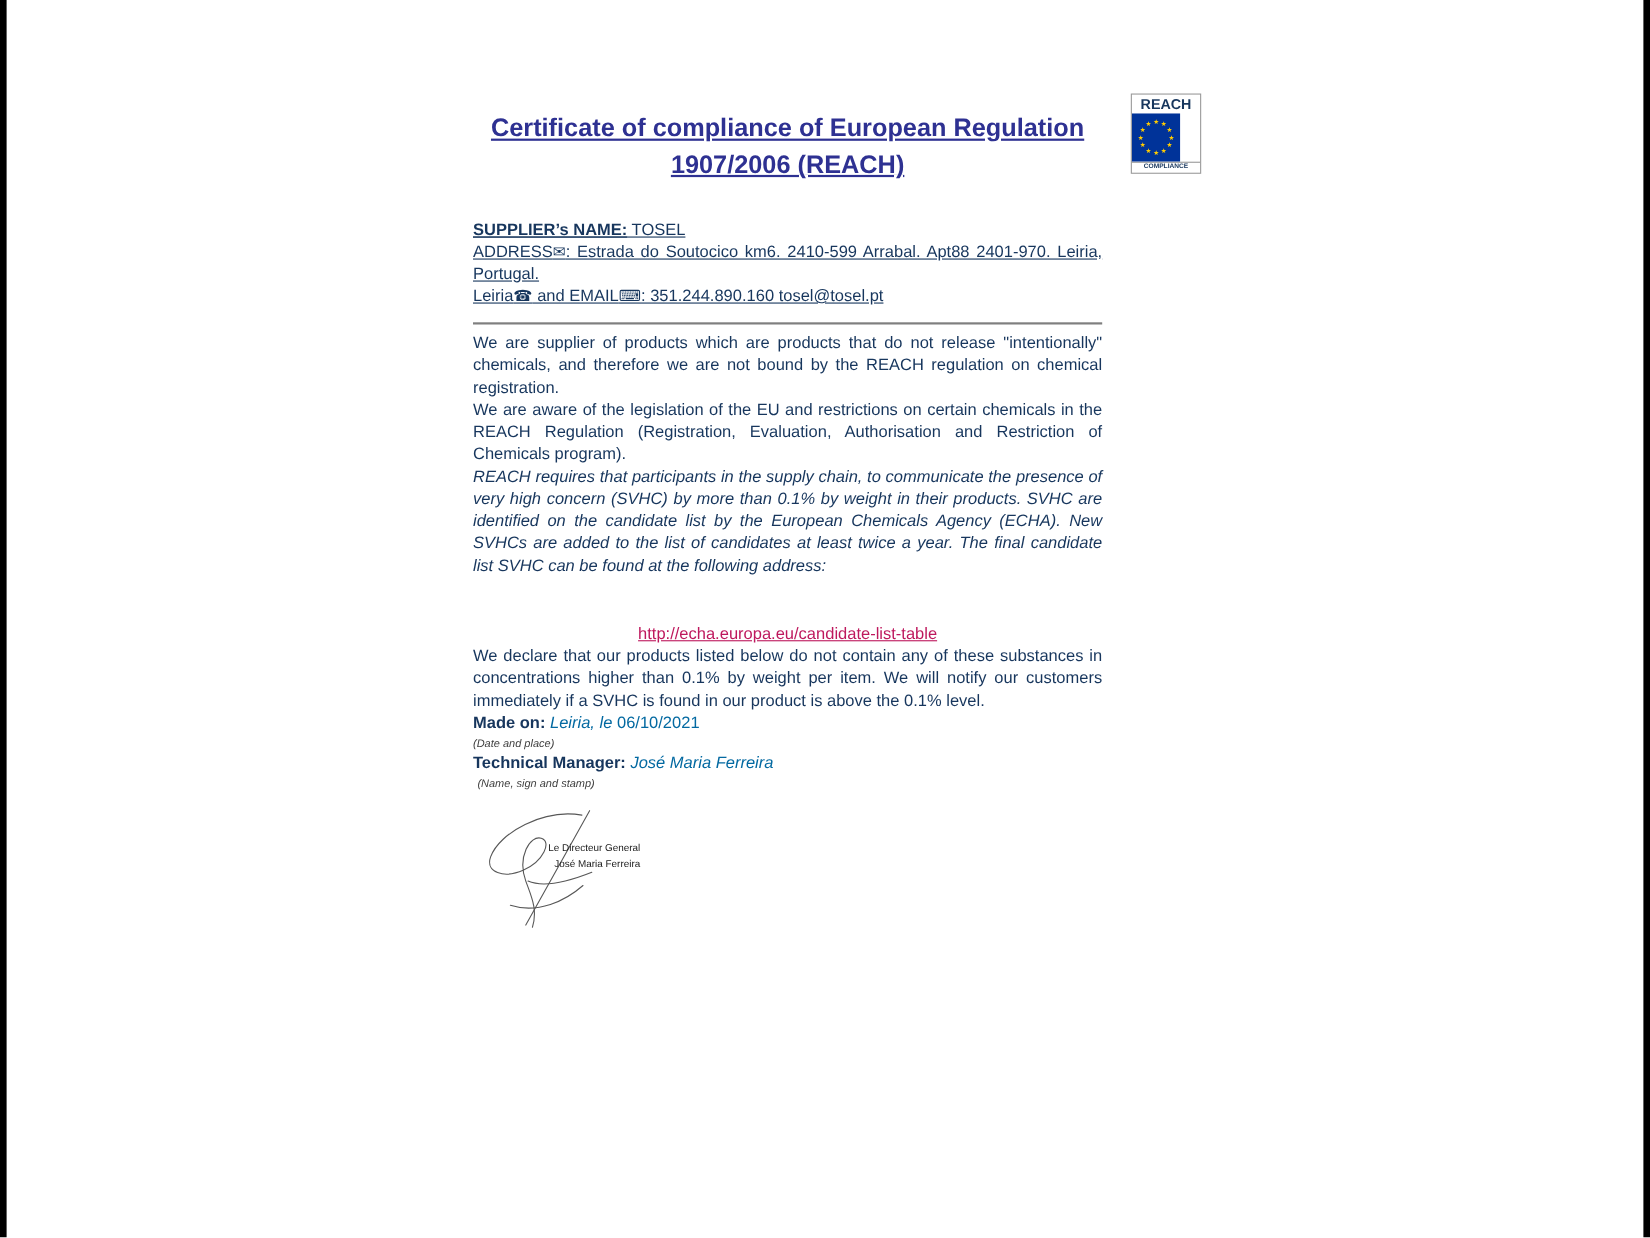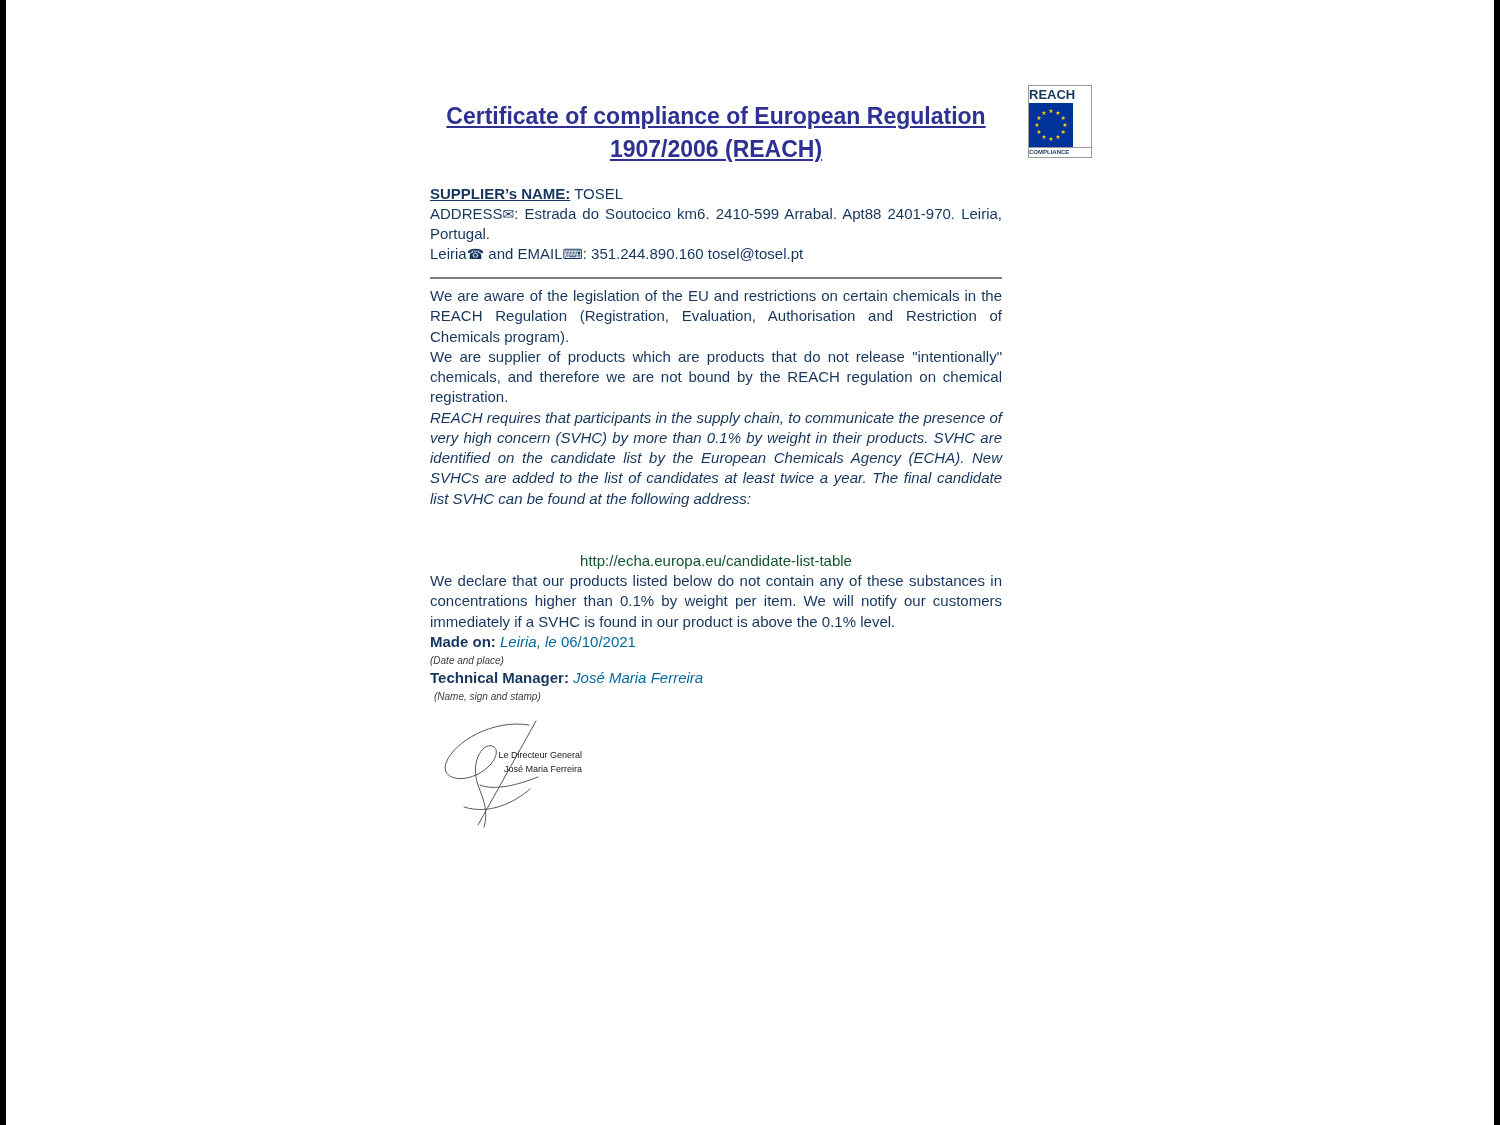--- a/index.html
+++ b/index.html
@@ -25,41 +25,42 @@
   .doc-title {
     margin: 15px;
     text-align: center;
     color: #2e3192;
     font-size: 23px;
     font-weight: bold;
     line-height: 1.45;
   }
   .doc-title .tline { text-decoration: underline; }
 
-  .supplier { margin-top: 17px; }
+  .supplier { margin-top: 33px; text-decoration: underline; }
   .supplier p { margin: 0; text-align: justify; }
   .label-bu { font-weight: bold; text-decoration: underline; }
   .inline-icon { font-size: 14px; }
 
   .rule { margin-top: 12px; border: none; border-top: 2px solid #7f7f7f; height: 0; }
 
   p.bodytext { margin: 0; text-align: justify; }
   .mt-p1 { margin-top: 28px; }
   .mt-p2 { margin-top: 38px; }
   .mt-p3 { margin-top: 50px; font-style: italic; }
   .mt-link { margin-top: 42px; }
   .mt-p4 { margin-top: 44px; }
   .mt-article { margin-top: 36px; }
   .mt-made { margin-top: 62px; }
   .mt-manager { margin-top: 18px; }
 
   .center-link {
     display: block;
     text-align: center;
-    color: #14532d;
+    color: #be185d;
+    text-decoration: underline;
     cursor: pointer;
   }
   .footer-line { margin: 0; }
   .footer-label { font-weight: bold; color: #17365d; }
   .footer-value { color: #0369a1; }
   .italic { font-style: italic; }
   .small-note {
     margin: 2px 0 0 0;
     font-size: 10px;
     font-style: italic;
@@ -82,20 +83,21 @@
     font-family: Liberation Sans, sans-serif;
     font-size: 9px;
     line-height: 1.5;
     color: #1a1a1a;
   }
 
   .reach-logo {
     position: absolute;
     left: 1028px; top: 85px;
     width: 64px;
+    text-align: center;
     border: 1px solid #9a9a9a;
     background: #fff;
   }
   .reach-logo .reach-word {
     color: #17365d;
     font-weight: bold;
     font-size: 13px;
     line-height: 17px;
   }
   .reach-logo .compliance-word {
@@ -149,23 +151,23 @@
     <p>
       <span>ADDRESS</span><span class="inline-icon">✉</span><span>: Estrada do Soutocico km6. 2410-599 Arrabal. Apt88 2401-970. Leiria, Portugal.</span>
     </p>
     <p>
       <span>Leiria</span><span class="inline-icon">☎</span><span> and EMAIL</span><span class="inline-icon">⌨</span><span>: 351.244.890.160 tosel@tosel.pt</span>
     </p>
   </div>
 
   <hr class="rule">
 
+  <p class="bodytext mt-p2">We are supplier of products which are products that do not release "intentionally" chemicals, and therefore we are not bound by the REACH regulation on chemical registration.</p>
+
   <p class="bodytext mt-p1">We are aware of the legislation of the EU and restrictions on certain chemicals in the REACH Regulation (Registration, Evaluation, Authorisation and Restriction of Chemicals program).</p>
-
-  <p class="bodytext mt-p2">We are supplier of products which are products that do not release "intentionally" chemicals, and therefore we are not bound by the REACH regulation on chemical registration.</p>
 
   <p class="bodytext mt-p3">REACH requires that participants in the supply chain, to communicate the presence of very high concern (SVHC) by more than 0.1% by weight in their products. SVHC are identified on the candidate list by the European Chemicals Agency (ECHA). New SVHCs are added to the list of candidates at least twice a year. The final candidate list SVHC can be found at the following address:</p>
 
   <span class="center-link mt-link">http://echa.europa.eu/candidate-list-table</span>
 
   <p class="bodytext mt-p4">We declare that our products listed below do not contain any of these substances in concentrations higher than 0.1% by weight per item. We will notify our customers immediately if a SVHC is found in our product is above the 0.1% level.</p>
 
 
   <p class="footer-line mt-made">
     <span class="footer-label">Made on:</span><span class="footer-value italic"> Leiria, le</span><span class="footer-value"> 06/10/2021</span>

